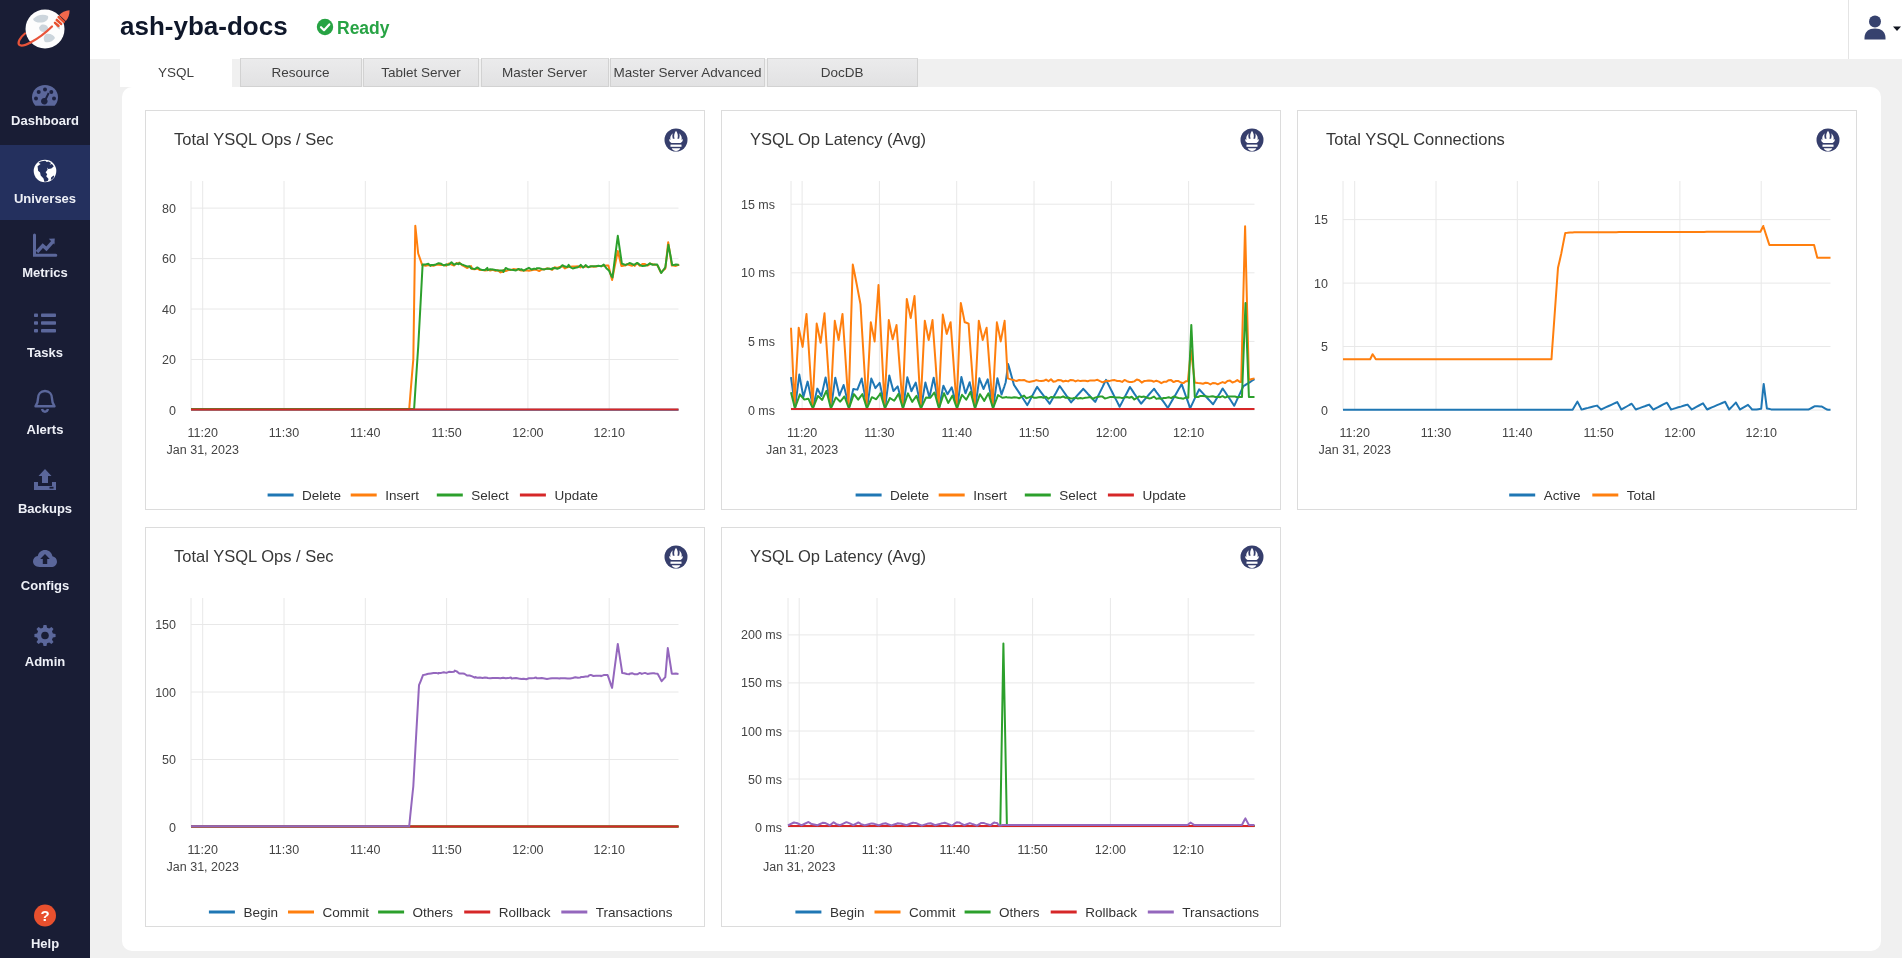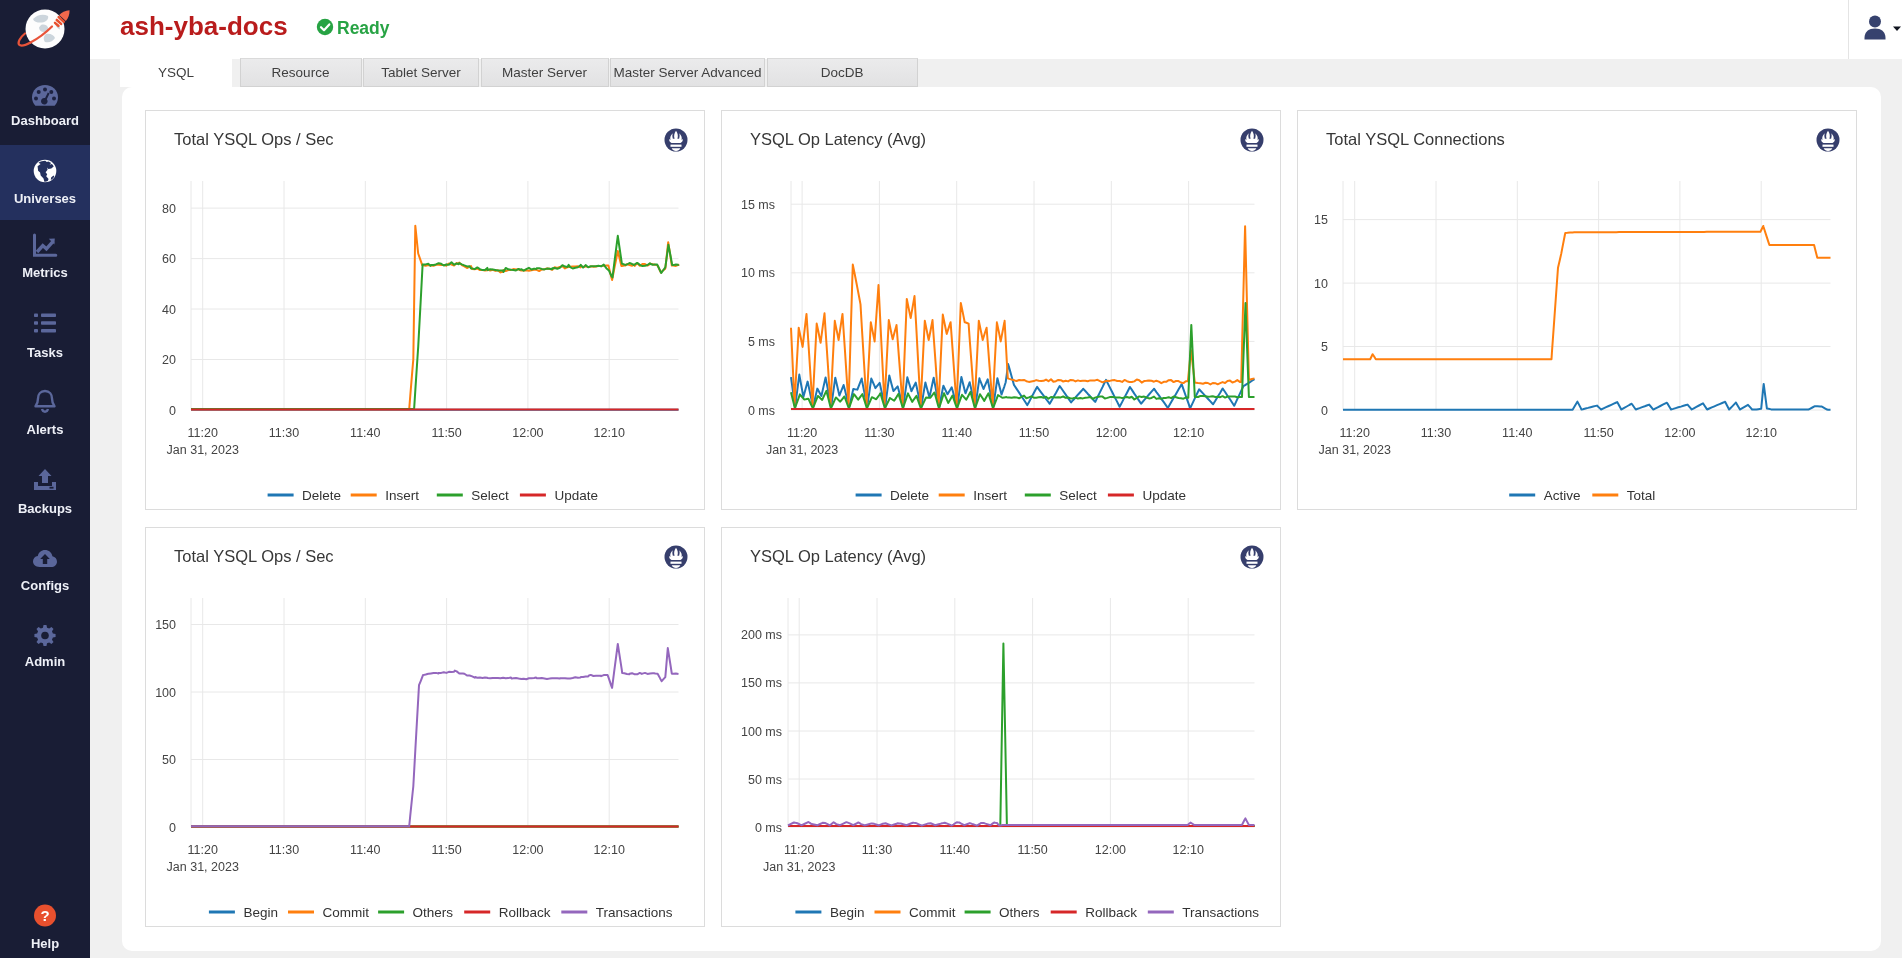--- a/index.html
+++ b/index.html
@@ -1,18 +1,18 @@
 <!DOCTYPE html>
 <html><head><meta charset="utf-8"><style>
 *{margin:0;padding:0;box-sizing:border-box}
 body{width:1902px;height:958px;position:relative;font-family:"Liberation Sans",sans-serif;background:#f0f0f0;overflow:hidden}
 </style></head><body>
 <div style="position:absolute;left:90px;top:0;width:1812px;height:58.5px;background:#fff"></div>
 <div style="position:absolute;left:1848px;top:0;width:1px;height:58.5px;background:#e4e4e4"></div>
-<div style="position:absolute;left:120px;top:11px;font-size:26px;font-weight:700;color:#b91c1c">ash-yba-docs</div>
+<div style="position:absolute;left:120px;top:11px;font-size:26px;font-weight:700;color:#0f172a">ash-yba-docs</div>
 <svg style="position:absolute;left:316px;top:18px" width="90" height="22" viewBox="0 0 90 22">
   <circle cx="9" cy="9" r="8.2" fill="#27a344"></circle>
   <path d="M5,9.2 L8,12.2 L13.3,6.4" fill="none" stroke="#fff" stroke-width="2.2" stroke-linecap="round" stroke-linejoin="round"></path>
   <text x="21" y="15.5" font-size="17.5" font-weight="700" fill="#27a344">Ready</text>
 </svg>
 <svg style="position:absolute;left:1860px;top:14px" width="42" height="30" viewBox="0 0 42 30">
   <circle cx="15" cy="7.5" r="6" fill="#36426e"></circle>
   <path d="M4.5,24 C4.5,17.5 9,14.5 15,14.5 C21,14.5 25.5,17.5 25.5,24 L25.5,25.5 L4.5,25.5 Z" fill="#36426e"></path>
   <path d="M33,12.5 L41,12.5 L37,17 Z" fill="#10141f"></path>
 </svg>

